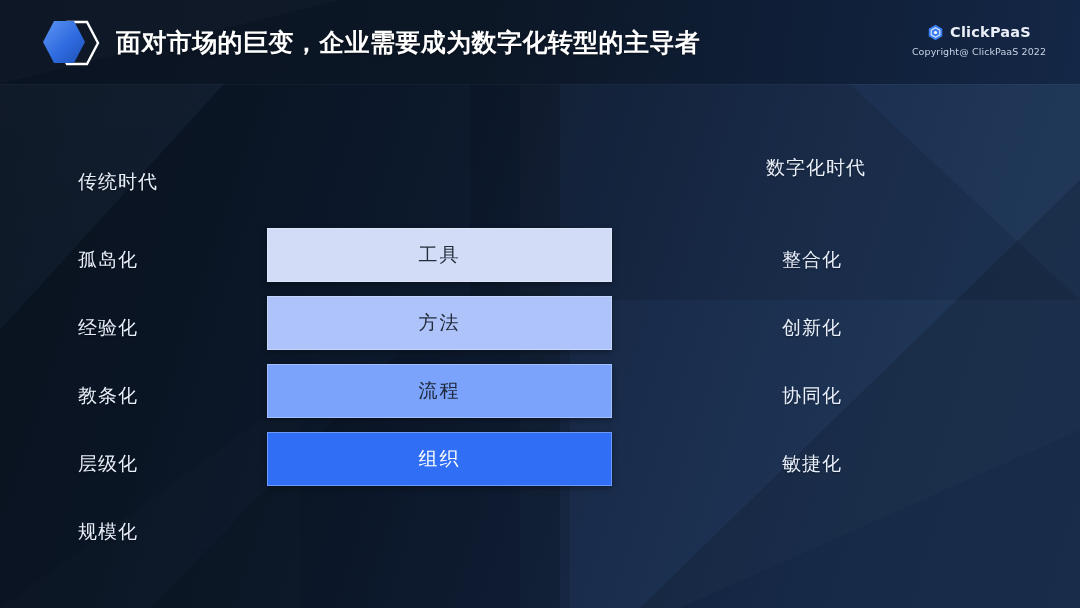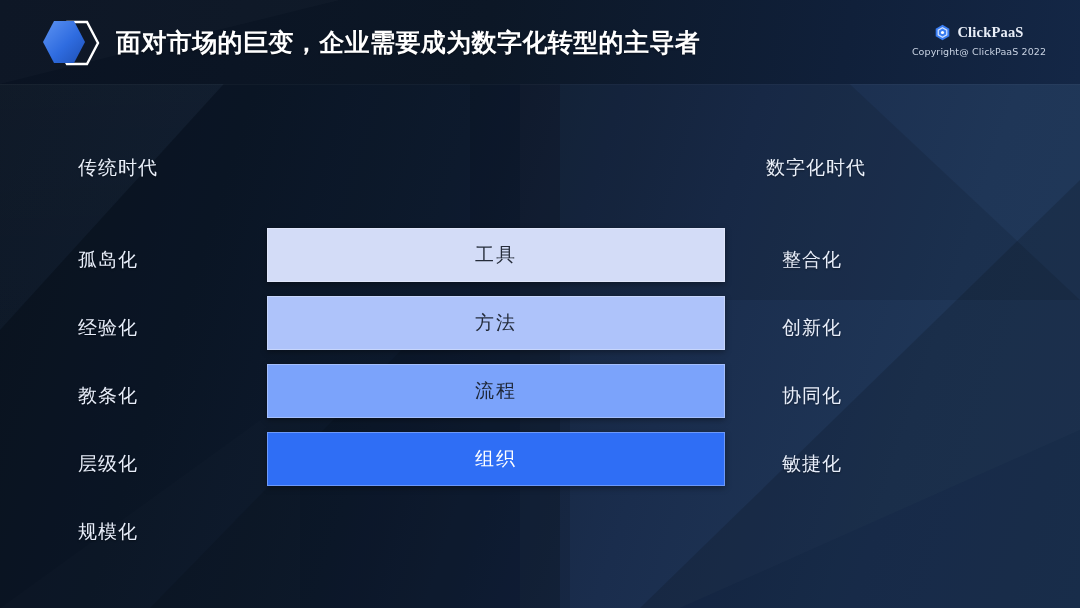--- a/index.html
+++ b/index.html
@@ -113,40 +113,39 @@
     justify-content: center;
     gap: 6px;
     height: 20px;
   }
   .brand-mark { width: 17px; height: 17px; display: block; }
   .brand-name {
     font-size: 14.5px;
     font-weight: bold;
     color: #e9eef7;
     letter-spacing: 0.2px;
-    font-family: Liberation Serif, serif;
   }
   .brand-copy {
     margin-top: 4px;
     font-size: 9.5px;
     color: #c9d3e3;
     letter-spacing: 0.1px;
     white-space: nowrap;
   }
 
   
   .col-head {
     position: absolute;
     font-size: 19px;
     color: #eaf0fa;
     letter-spacing: 1px;
     white-space: nowrap;
     text-shadow: 0 1px 2px rgba(0,0,0,0.4);
   }
-  #left-head  { left: 78px;  top: 155px; }
+  #left-head  { left: 78px;  top: 169px; }
   #right-head { left: 766px; top: 155px; }
 
   .side-col {
     position: absolute;
     width: 180px;
   }
   #left-col  { left: 78px;  top: 226px; }
   #right-col { left: 782px; top: 226px; }
 
   .side-item {
@@ -158,21 +157,21 @@
     letter-spacing: 1px;
     white-space: nowrap;
     text-shadow: 0 1px 2px rgba(0,0,0,0.4);
   }
 
   
   #bars {
     position: absolute;
     left: 267px;
     top: 228px;
-    width: 458px;
+    width: 345px;
   }
   .bar {
     height: 54px;
     margin-bottom: 14px;
     display: flex;
     align-items: center;
     justify-content: center;
     font-size: 19px;
     letter-spacing: 2px;
     border: 1px solid rgba(255,255,255,0.30);

